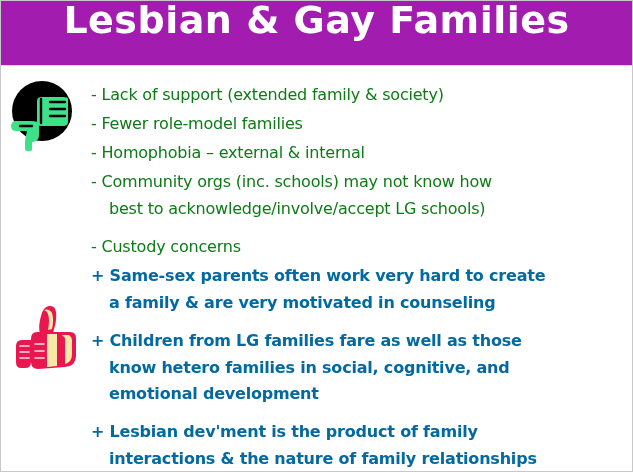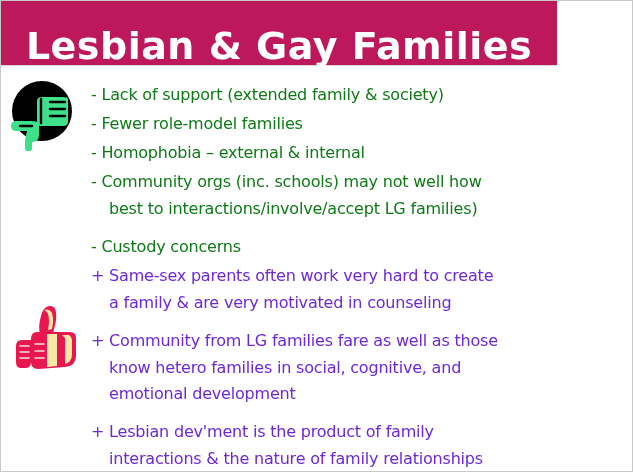--- a/index.html
+++ b/index.html
@@ -16,27 +16,27 @@
     height: 472px;
     box-sizing: border-box;
     background: #ffffff;
     border: 1px solid #c8c8c8;
     overflow: hidden;
   }
   .title-banner {
     position: absolute;
     left: 0;
     top: 0;
-    width: 556px;
+    width: 631px;
     height: 65px;
-    background: #be185d;
+    background: #a21caf;
     border-bottom: 1px solid #d9d9d9;
     box-sizing: border-box;
     display: flex;
-    align-items: flex-end;
+    align-items: flex-start;
     justify-content: center;
   }
   .title-text {
     color: #ffffff;
     font-family: "DejaVu Sans", sans-serif;
     font-size: 38px;
     font-weight: bold;
     letter-spacing: 0.5px;
     line-height: 1;
     white-space: nowrap;
@@ -79,21 +79,21 @@
     line-height: 29px;
     height: 29px;
     letter-spacing: -0.2px;
   }
   .line.cont {
     line-height: 26px;
     height: 26px;
     padding-left: 18px;
   }
   .line.neg { color: #0d7a16; }
-  .line.pos { color: #6d28d9; }
+  .line.pos { color: #0369a1; font-weight: bold; }
   .line.gap-top { margin-top: 10px; }
 </style>
 </head>
 <body>
 
 <div class="slide">
 
   <div class="title-banner">
     <div class="title-text">Lesbian &amp; Gay Families</div>
   </div>
@@ -134,27 +134,27 @@
         <line x1="22" y1="40" x2="31" y2="40"></line>
         <line x1="22" y1="47" x2="31" y2="47"></line>
         <line x1="22" y1="54" x2="31" y2="54"></line>
       </g>
     </svg>
 
     <div class="lines">
       <span class="line neg">- Lack of support (extended family &amp; society)</span>
       <span class="line neg">- Fewer role-model families</span>
       <span class="line neg">- Homophobia – external &amp; internal</span>
-      <span class="line neg">- Community orgs (inc. schools) may not well how</span>
-      <span class="line neg cont">best to interactions/involve/accept LG families)</span>
+      <span class="line neg">- Community orgs (inc. schools) may not know how</span>
+      <span class="line neg cont">best to acknowledge/involve/accept LG schools)</span>
       <span class="line neg gap-top">- Custody concerns</span>
 
       <span class="line pos">+ Same-sex parents often work very hard to create</span>
       <span class="line pos cont">a family &amp; are very motivated in counseling</span>
-      <span class="line pos gap-top">+ Community from LG families fare as well as those</span>
+      <span class="line pos gap-top">+ Children from LG families fare as well as those</span>
       <span class="line pos cont">know hetero families in social, cognitive, and</span>
       <span class="line pos cont">emotional development</span>
       <span class="line pos gap-top">+ Lesbian dev'ment is the product of family</span>
       <span class="line pos cont">interactions &amp; the nature of family relationships</span>
     </div>
 
   </div>
 </div>
 
 </body></html>

